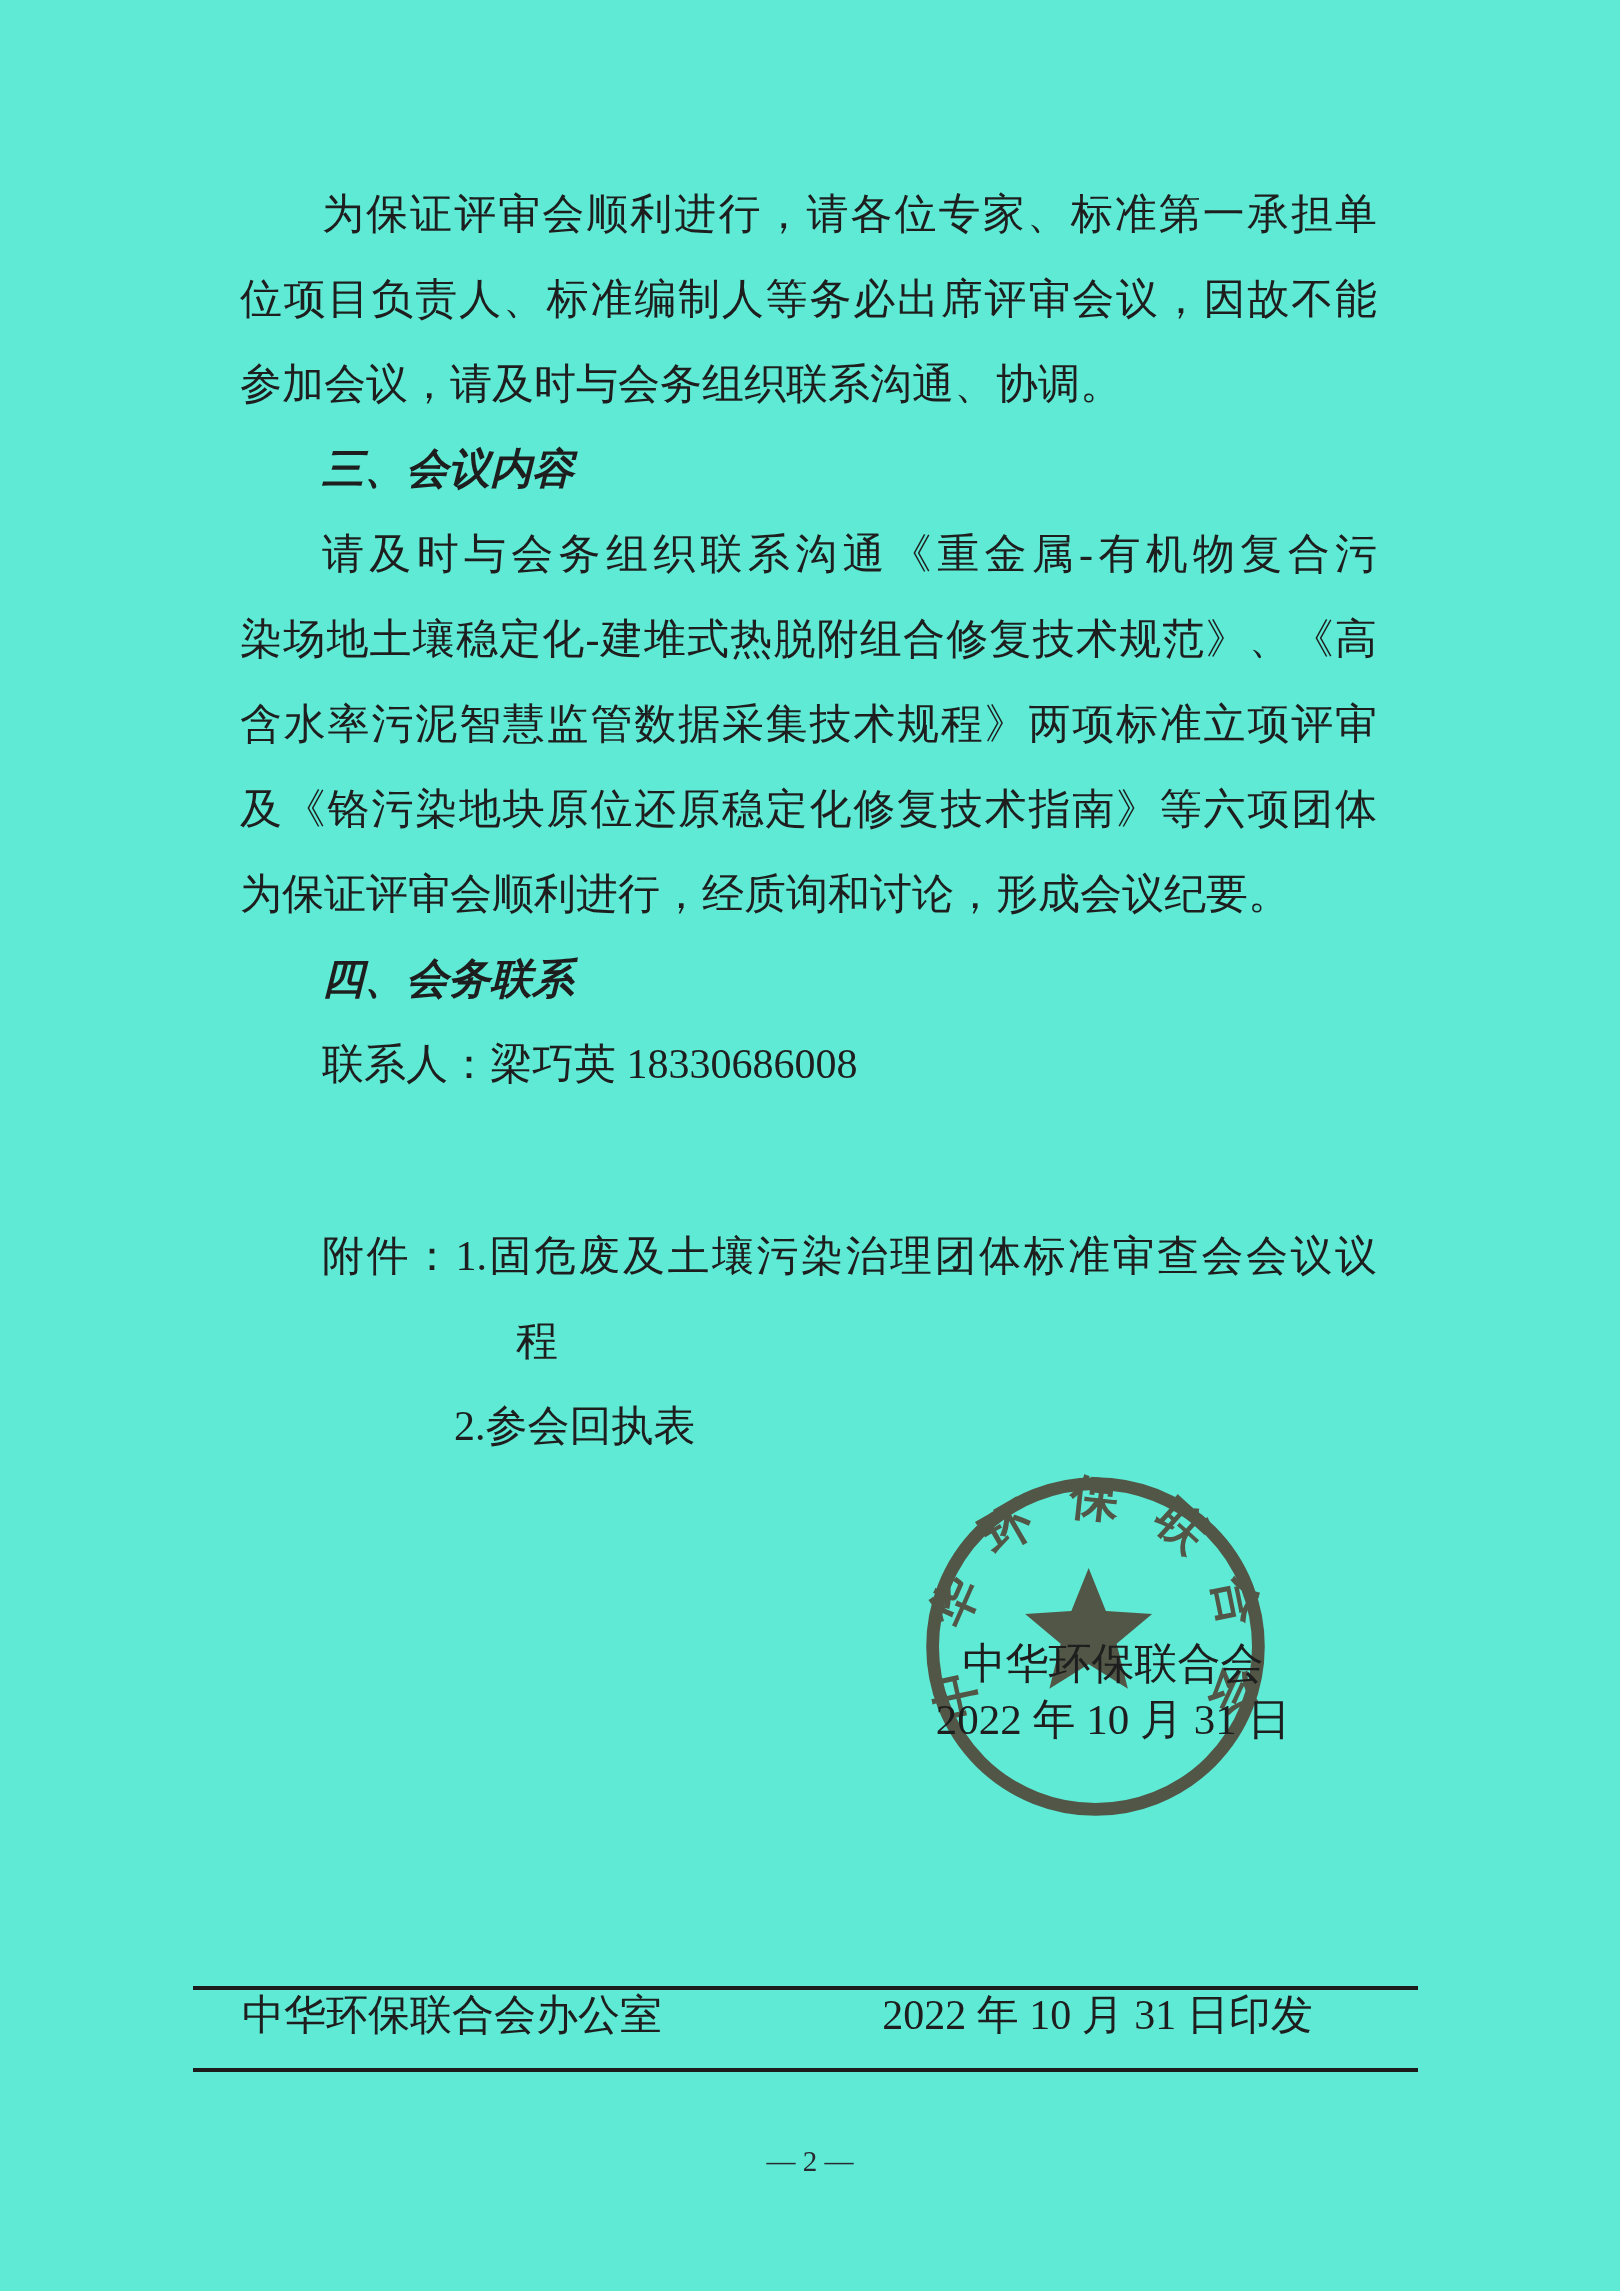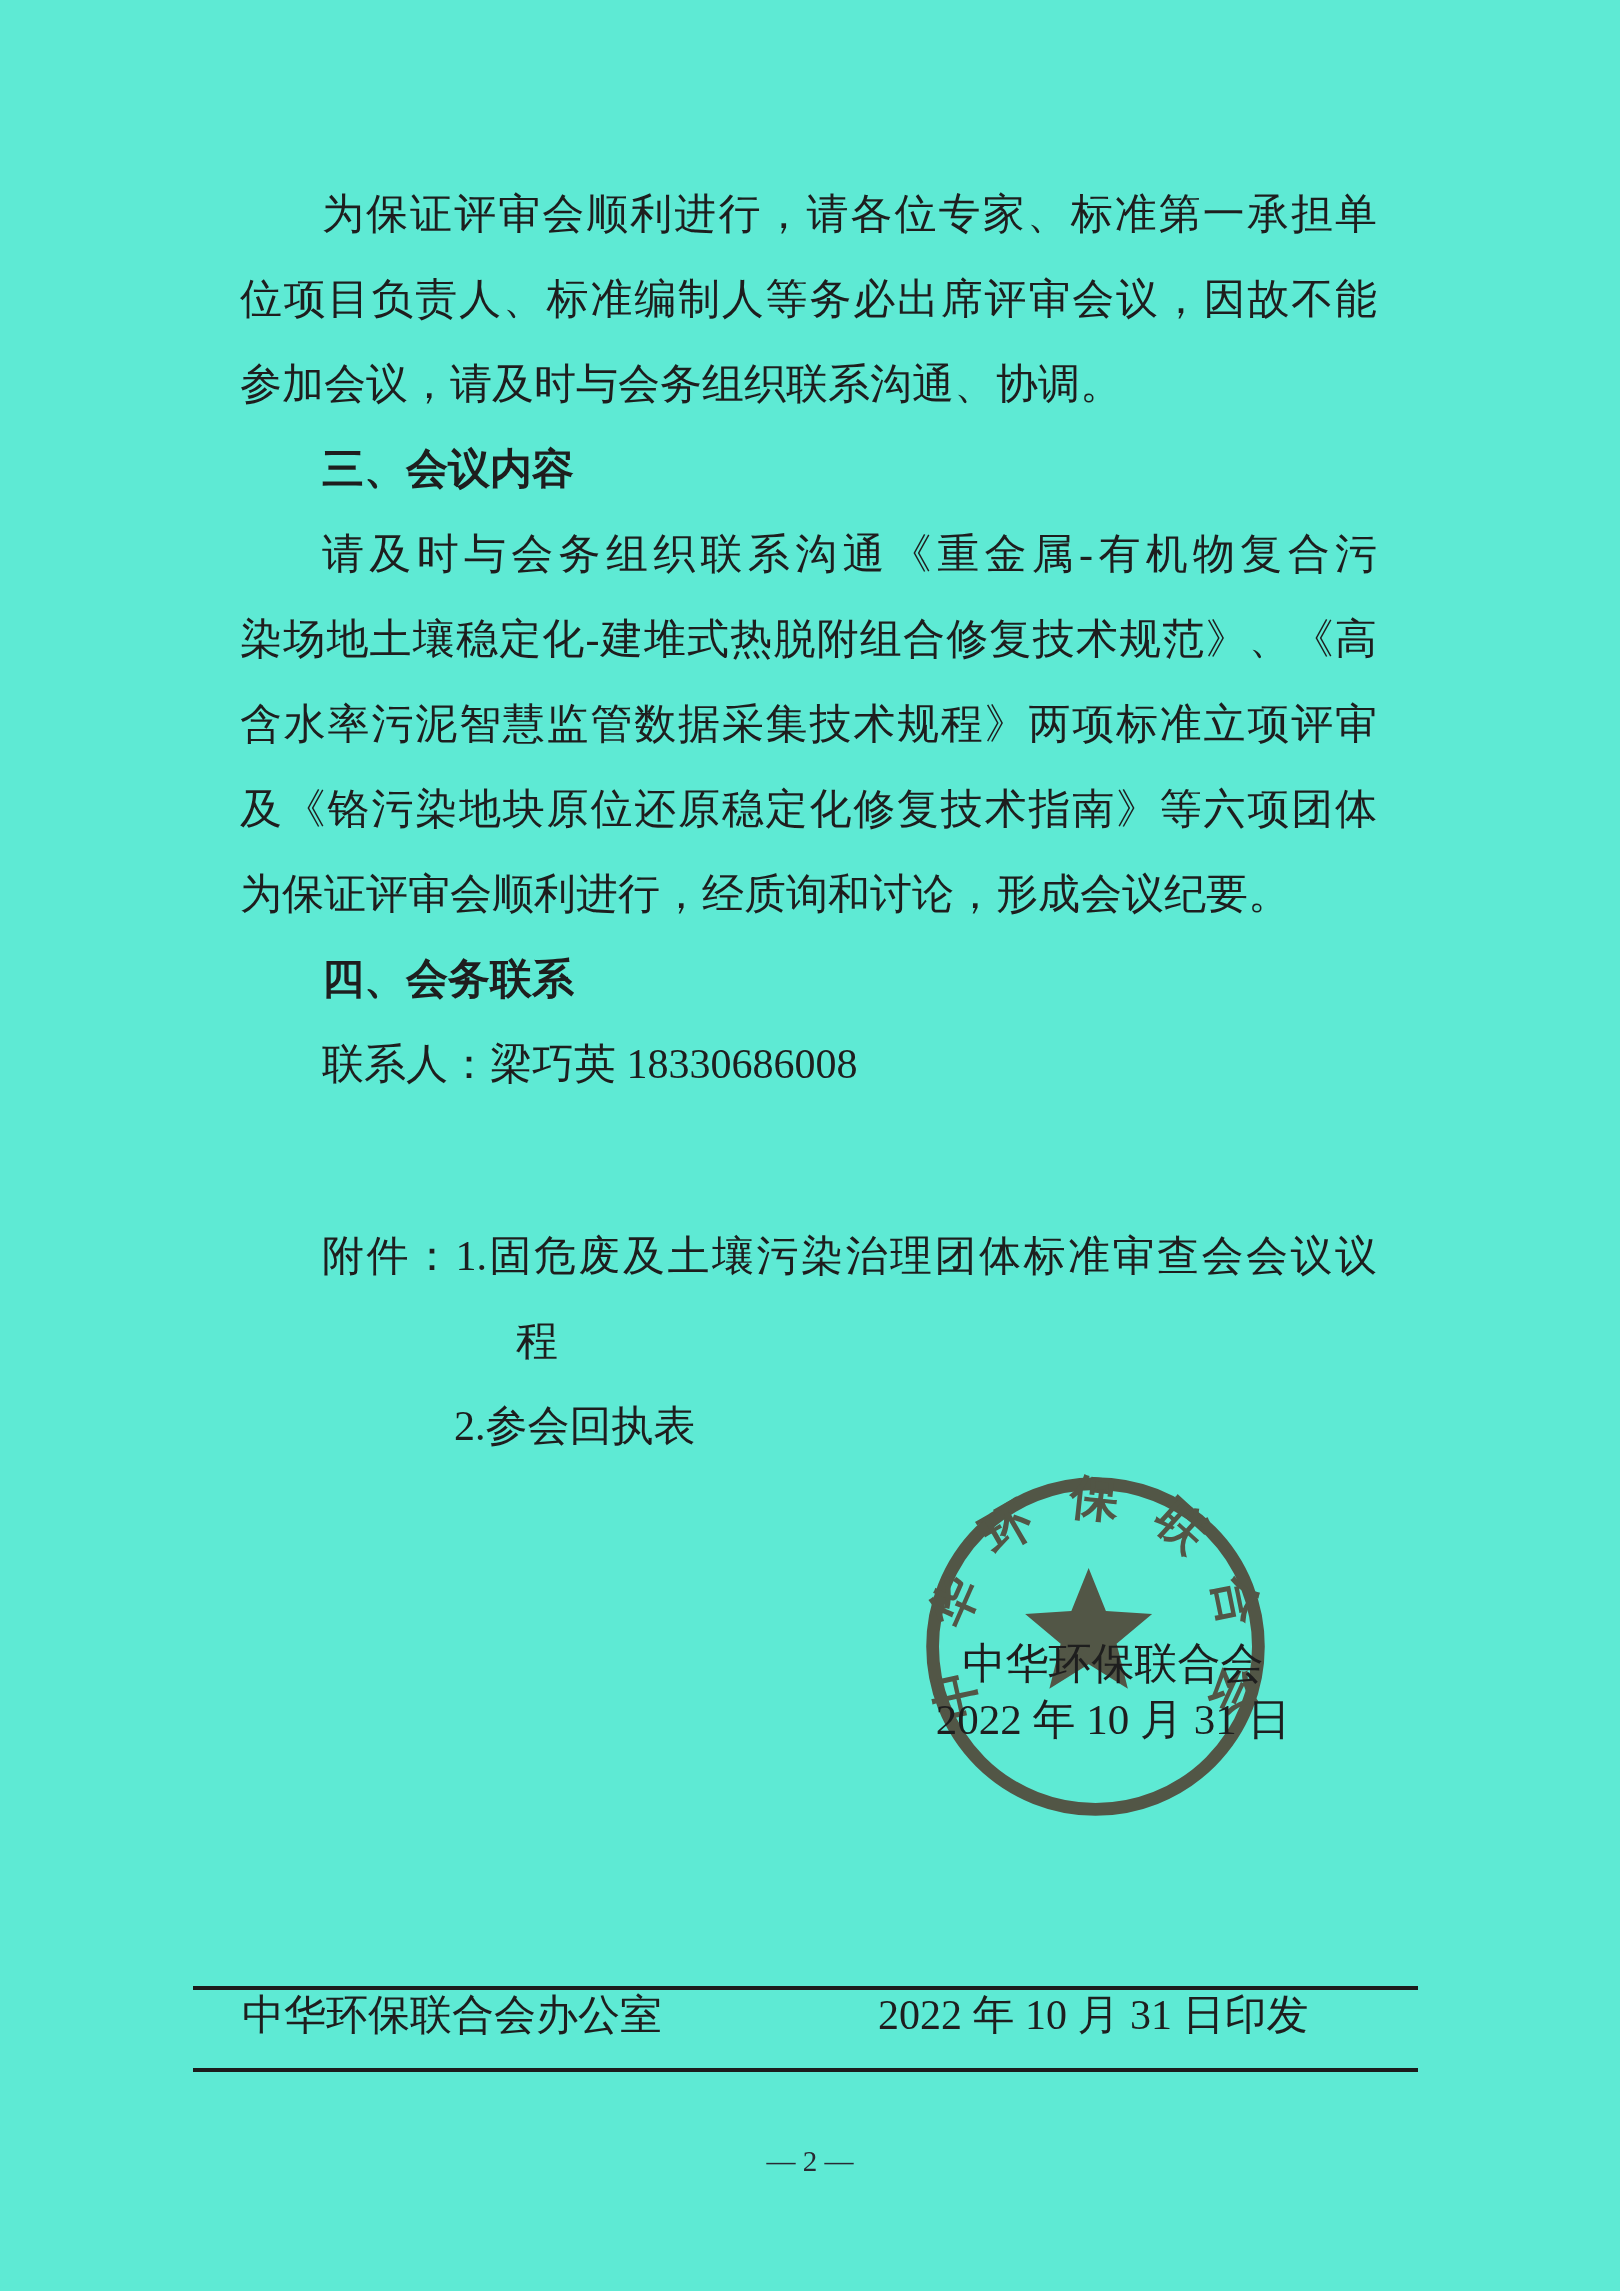--- a/index.html
+++ b/index.html
@@ -24,21 +24,21 @@
     font-size: 42px;
   }
   .line {
     height: 85px;
     line-height: 85px;
     overflow: visible;
   }
   .just  { text-align: justify; text-align-last: justify; }
   .left  { text-align: left; text-align-last: left; }
   .ind   { padding-left: 82px; }
-  .bold  { font-weight: 700; }
+  .bold  { font-weight: 700; font-style: italic; }
 
   
   .attach {
     position: absolute;
     left: 240px;
     top: 1214px;
     width: 1137px;
     font-size: 42px;
   }
   .attach .wrap-line  { padding-left: 276px; }
@@ -84,27 +84,27 @@
   .footer-issuer {
     position: absolute;
     left: 242px;
     top: 1990px;
     height: 51px;
     line-height: 51px;
     font-size: 42px;
   }
   .footer-printdate {
     position: absolute;
-    left: 878px;
+    left: 856px;
     top: 1990px;
     width: 483px;
     height: 51px;
     line-height: 51px;
     font-size: 42px;
-    text-align: left;
+    text-align: center;
   }
   .pageno {
     position: absolute;
     left: 0;
     top: 2142px;
     width: 100%;
     height: 39px;
     line-height: 39px;
     text-align: center;
     font-size: 29px;

